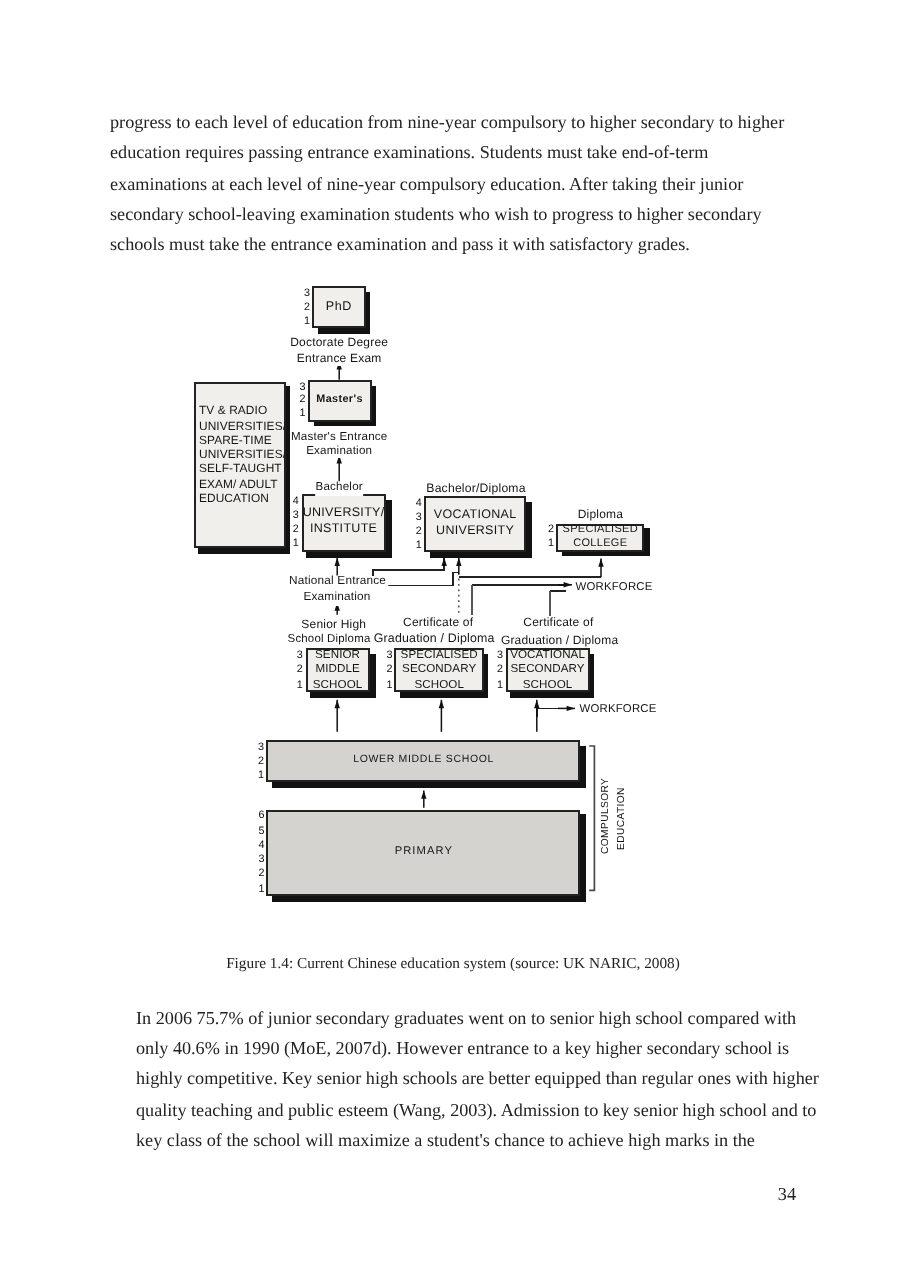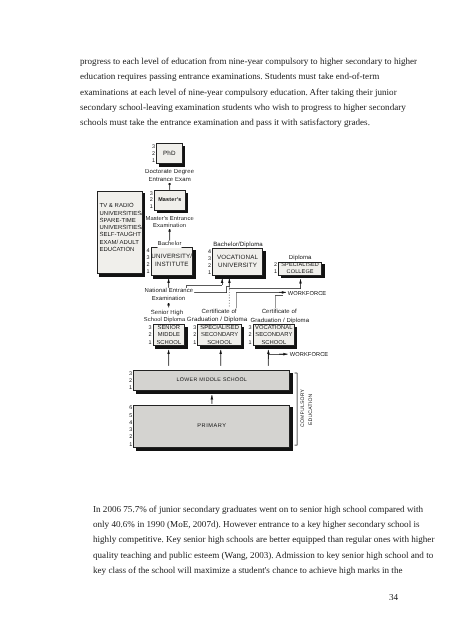--- a/index.html
+++ b/index.html
@@ -1,19 +1,19 @@
 <!DOCTYPE html>
 <html><head>
 <meta charset="utf-8">
 <style>
   html,body{margin:0;padding:0;background:#fff;}
   *{-webkit-font-smoothing:antialiased;text-rendering:geometricPrecision;}
   body{width:453px;height:640px;font-family:"Liberation Serif",serif;}
   .page{position:relative;width:453px;height:640px;overflow:hidden;background:#fff;}
-  .para{position:absolute;font-size:9.1px;line-height:15.35px;color:#222;text-align:left;margin-left:25px;}
+  .para{position:absolute;font-size:9.1px;line-height:15.35px;color:#222;text-align:left;}
   #p1{left:55px;top:54px;width:342.5px;}
   #p2{left:68px;top:501.5px;width:342.5px;}
   .caption{position:absolute;left:55px;top:477px;width:343px;text-align:center;font-size:7.65px;color:#222;}
   .pageno{position:absolute;left:55px;top:592px;width:343px;text-align:right;font-size:9.1px;color:#222;}
   #fig{position:absolute;left:0;top:0;width:453px;height:640px;font-family:"Liberation Sans",sans-serif;}
   .bx{position:absolute;box-sizing:border-box;border:0.7px solid #222;background:#f0efeb;
       display:flex;flex-direction:column;align-items:center;justify-content:center;
       color:#151515;letter-spacing:0.2px;white-space:nowrap;z-index:5;}
   .bx span{display:block;}
   .shadow{position:absolute;background:#121212;z-index:4;}
@@ -187,15 +187,16 @@
     <div class="lb" style="left:279.2px;top:309.44px;font-size:6.0px;">Certificate of</div>
     <div class="lb" style="left:279.8px;top:317.54px;font-size:6.0px;">Graduation / Diploma</div>
     <div class="lb" style="left:307.0px;top:292.14px;font-size:5.7px;">WORKFORCE</div>
     <div class="lb" style="left:309.0px;top:353.24px;font-size:5.7px;">WORKFORCE</div>
     <svg class="brk" style="left:293.2px;top:372.2px;width:8px;height:74.2px;">
         <path d="M1.6,1 L4.2,1 L4.2,73.2 L1.6,73.2" fill="none" stroke="#4a4a4a" stroke-width="0.85"></path>
       </svg>
     <div class="vtext" style="left:301.2px;top:427.1px;">COMPULSORY</div>
     <div class="vtext" style="left:309.0px;top:424.9px;">EDUCATION</div>
   </div>
+  <div class="caption">Figure 1.4: Current Chinese education system (source: UK NARIC, 2008)</div>
   <div class="para" id="p2">In 2006 75.7% of junior secondary graduates went on to senior high school compared with only 40.6% in 1990 (MoE, 2007d). However entrance to a key higher secondary school is highly competitive. Key senior high schools are better equipped than regular ones with higher quality teaching and public esteem (Wang, 2003). Admission to key senior high school and to key class of the school will maximize a student's chance to achieve high marks in the</div>
   <div class="pageno">34</div>
 </div>
 
 </body></html>

